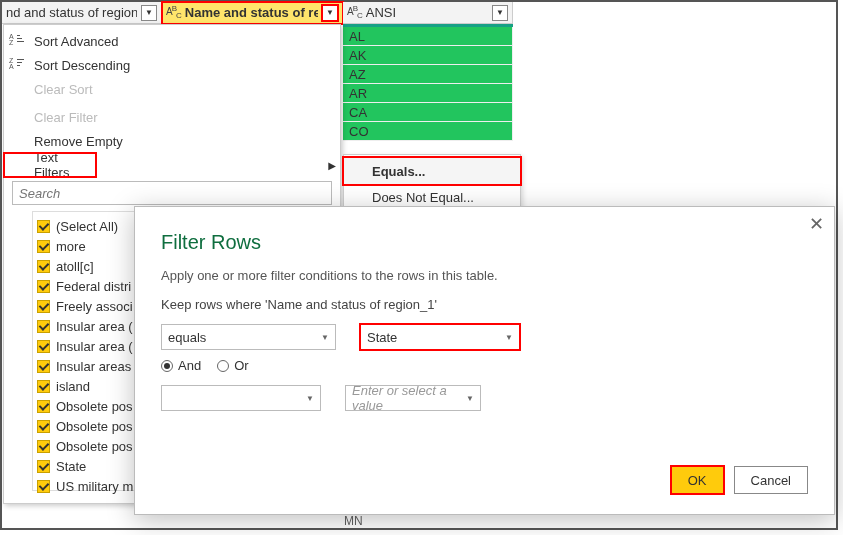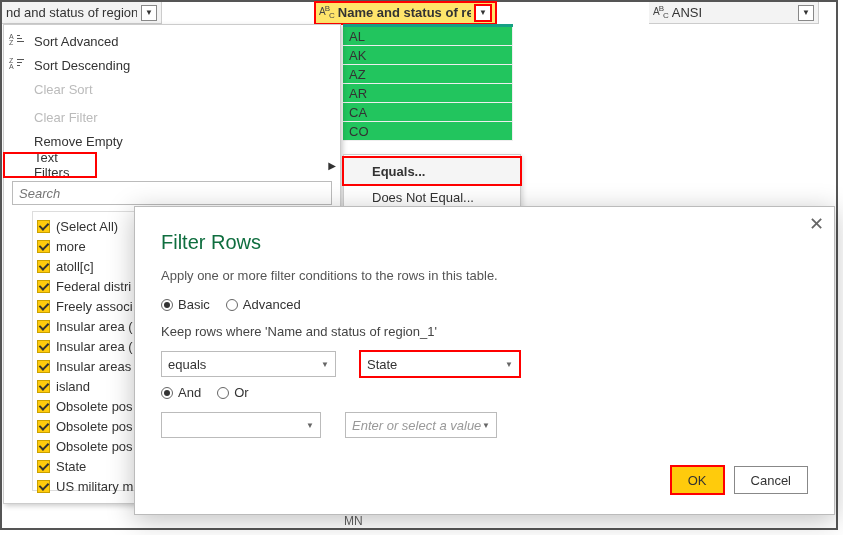--- a/index.html
+++ b/index.html
@@ -1,21 +1,21 @@
 <!DOCTYPE html>
 <html><head>
 <meta charset="utf-8">
 <style>
   * { box-sizing: border-box; font-family: "Segoe UI", Arial, sans-serif; }
   body { margin: 0; background: #fff; width: 843px; height: 535px; position: relative; overflow: hidden; font-size: 13px; color: #333; }
   
   .main-border { position: absolute; left: 0; top: 0; right: 5px; bottom: 5px; border: 2px solid #555; }
   
   
-  .col-headers { position: absolute; top: 2px; left: 2px; right: 24px; height: 22px; display: flex; justify-content: space-between; }
+  .col-headers { position: absolute; top: 2px; left: 2px; right: 24px; height: 22px; display: flex; }
   .col-head { height: 22px; border-right: 1px solid #ccc; border-bottom: 1px solid #ccc; display: flex; align-items: center; padding: 0 4px; background: #f3f3f3; position: relative; }
   .col-head.active { background: #ffe56b; }
   .col-head .type-icon { font-size: 10px; color: #444; margin-right: 4px; letter-spacing: -1px; }
   .col-head .sup { font-size: 8px; vertical-align: super; }
   .col-head .label { flex: 1; white-space: nowrap; overflow: hidden; }
   .col-head .dd { width: 16px; height: 16px; border: 1px solid #888; background: #fff; display: flex; align-items: center; justify-content: center; font-size: 8px; margin-left: 4px; }
   .red-box { outline: 2px solid red; outline-offset: -1px; }
   
   
   .ctx-menu { position: absolute; left: 3px; top: 24px; width: 338px; background: #fff; border: 1px solid #ccc; box-shadow: 2px 2px 5px rgba(0,0,0,0.2); padding: 4px 0; }
@@ -216,30 +216,20 @@
   </div>
   <div class="sub-item">
     <span>Does Not Equal...</span>
   </div>
 </div>
 
 <div class="dialog">
   <span class="close">✕</span>
   <h2>Filter Rows</h2>
   <div class="desc">Apply one or more filter conditions to the rows in this table.</div>
-  <div class="radio-row">
-    <label>
-        <span class="radio-dot on"></span>
-        <span>Basic</span>
-      </label>
-    <label>
-        <span class="radio-dot"></span>
-        <span>Advanced</span>
-      </label>
-  </div>
   <div class="keep-row">Keep rows where 'Name and status of region_1'</div>
   <div class="cond-row">
     <div class="combo" style="width:175px">
       <span>equals</span>
       <span class="caret">▼</span>
     </div>
     <span style="width:4px"></span>
     <div class="combo red-box" style="width:160px">
       <span>State</span>
       <span class="caret">▼</span>
@@ -254,21 +244,21 @@
         <span class="radio-dot"></span>
         <span>Or</span>
       </label>
   </div>
   <div class="cond-row">
     <div class="combo" style="width:160px">
       <span></span>
       <span class="caret">▼</span>
     </div>
     <span style="width:4px"></span>
-    <div class="combo placeholder" style="width:152px">
+    <div class="combo placeholder" style="width:136px">
       <span>Enter or select a value</span>
       <span class="caret">▼</span>
     </div>
   </div>
   <div class="btn-row">
     <div class="btn ok red-box">
         <span>OK</span>
       </div>
     <div class="btn">
         <span>Cancel</span>

